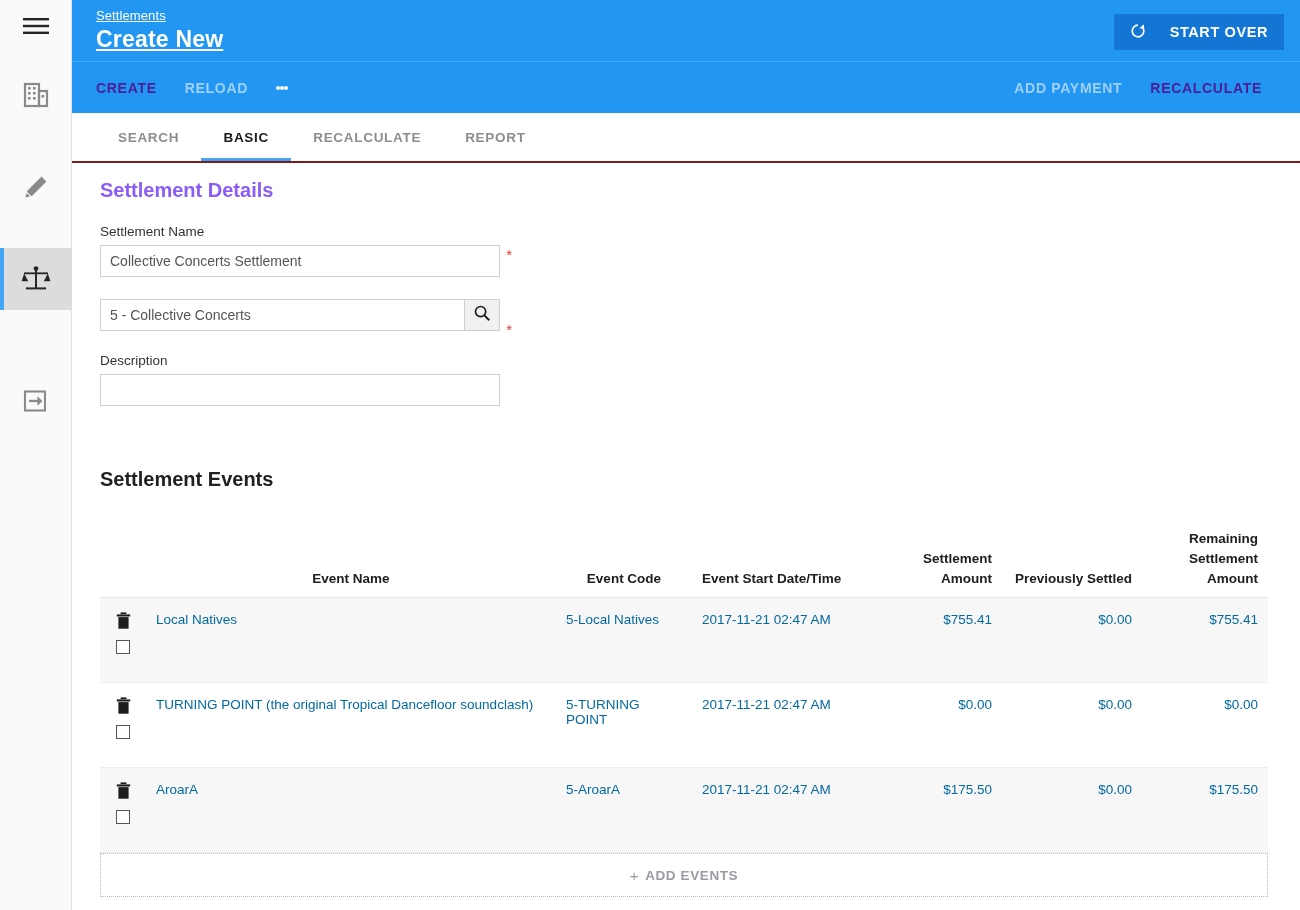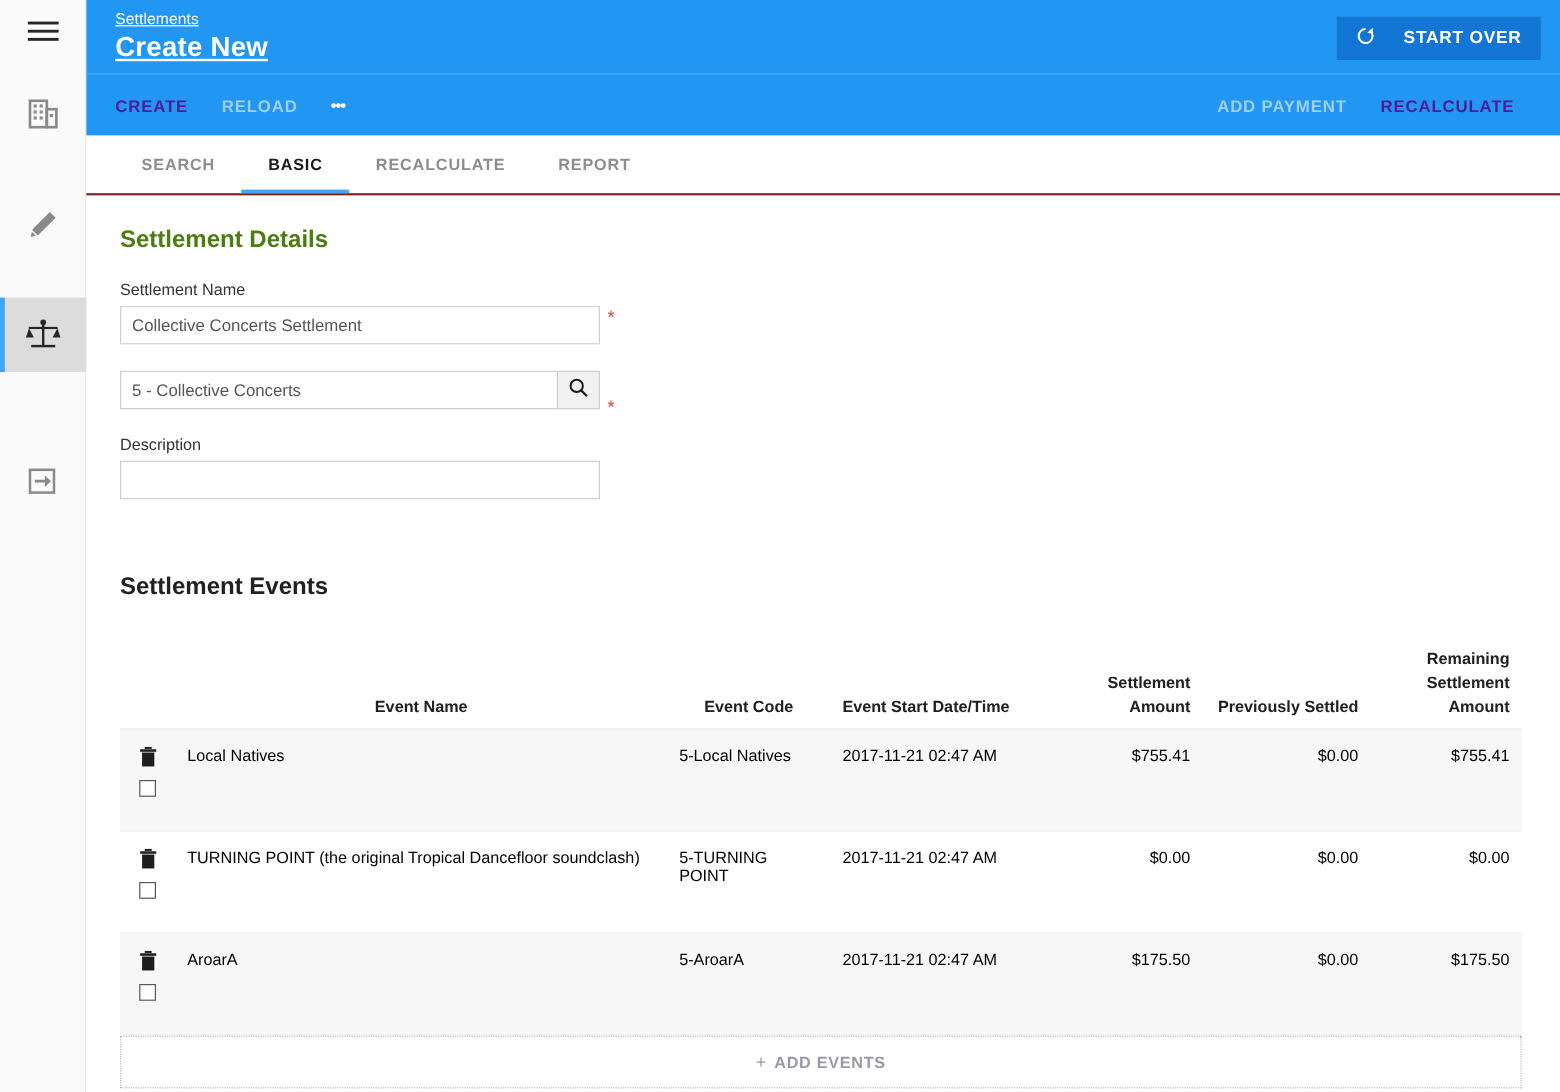--- a/index.html
+++ b/index.html
@@ -90,21 +90,21 @@
     color: #8d8d8d; cursor: pointer; position: relative;
   }
   .tab.active { color: #1a1a1a; }
   .tab.active::after {
     content: ""; position: absolute; left: 0; right: 0; bottom: 0;
     height: 3px; background: #42a5f5;
   }
 
   
   .content { flex: 1 1 auto; overflow: hidden; padding: 0 28px 0 28px; background: #fff; }
-  .sect-title { font-size: 20px; font-weight: bold; color: #4d7c0f; margin-top: 26px; }
+  .sect-title { font-size: 20px; font-weight: bold; color: #8b5cf6; margin-top: 16px; }
   .field { margin-top: 22px; width: 400px; position: relative; }
   .field-label { font-size: 13.5px; color: #333; margin-bottom: 6px; }
   .req { position: absolute; right: -12px; top: 22px; color: #e53935; font-size: 15px; }
   .txtbox {
     width: 400px; height: 32px;
     border: 1px solid #cfcfcf; background: #fff;
     font-family: inherit; font-size: 14px; color: #555;
     padding: 0 9px; outline: none;
   }
   .lookup { display: flex; width: 400px; }
@@ -119,21 +119,21 @@
   .events-title { font-size: 20px; font-weight: bold; color: #212121; margin-top: 62px; }
 
   
   table.events { width: 1168px; border-collapse: collapse; margin-top: 38px; table-layout: fixed; }
   table.events th {
     font-size: 13.5px; font-weight: bold; color: #202020;
     vertical-align: bottom; padding: 0 10px 8px 10px;
     border-bottom: 1px solid #e6e6e6; line-height: 20px;
   }
   table.events td {
-    font-size: 13.5px; color: #000000;
+    font-size: 13.5px; color: #0369a1;
     padding: 14px 10px 28px 10px; vertical-align: top;
     border-bottom: 1px solid #eeeeee;
   }
   tr.row-alt td { background: #f7f7f7; }
   .c-ico { width: 46px; }
   .c-name { width: 410px; }
   .c-code { width: 136px; }
   .c-date { width: 170px; text-align: left; }
   .c-amt  { width: 140px; text-align: right; }
   .c-prev { width: 140px; text-align: right; }

